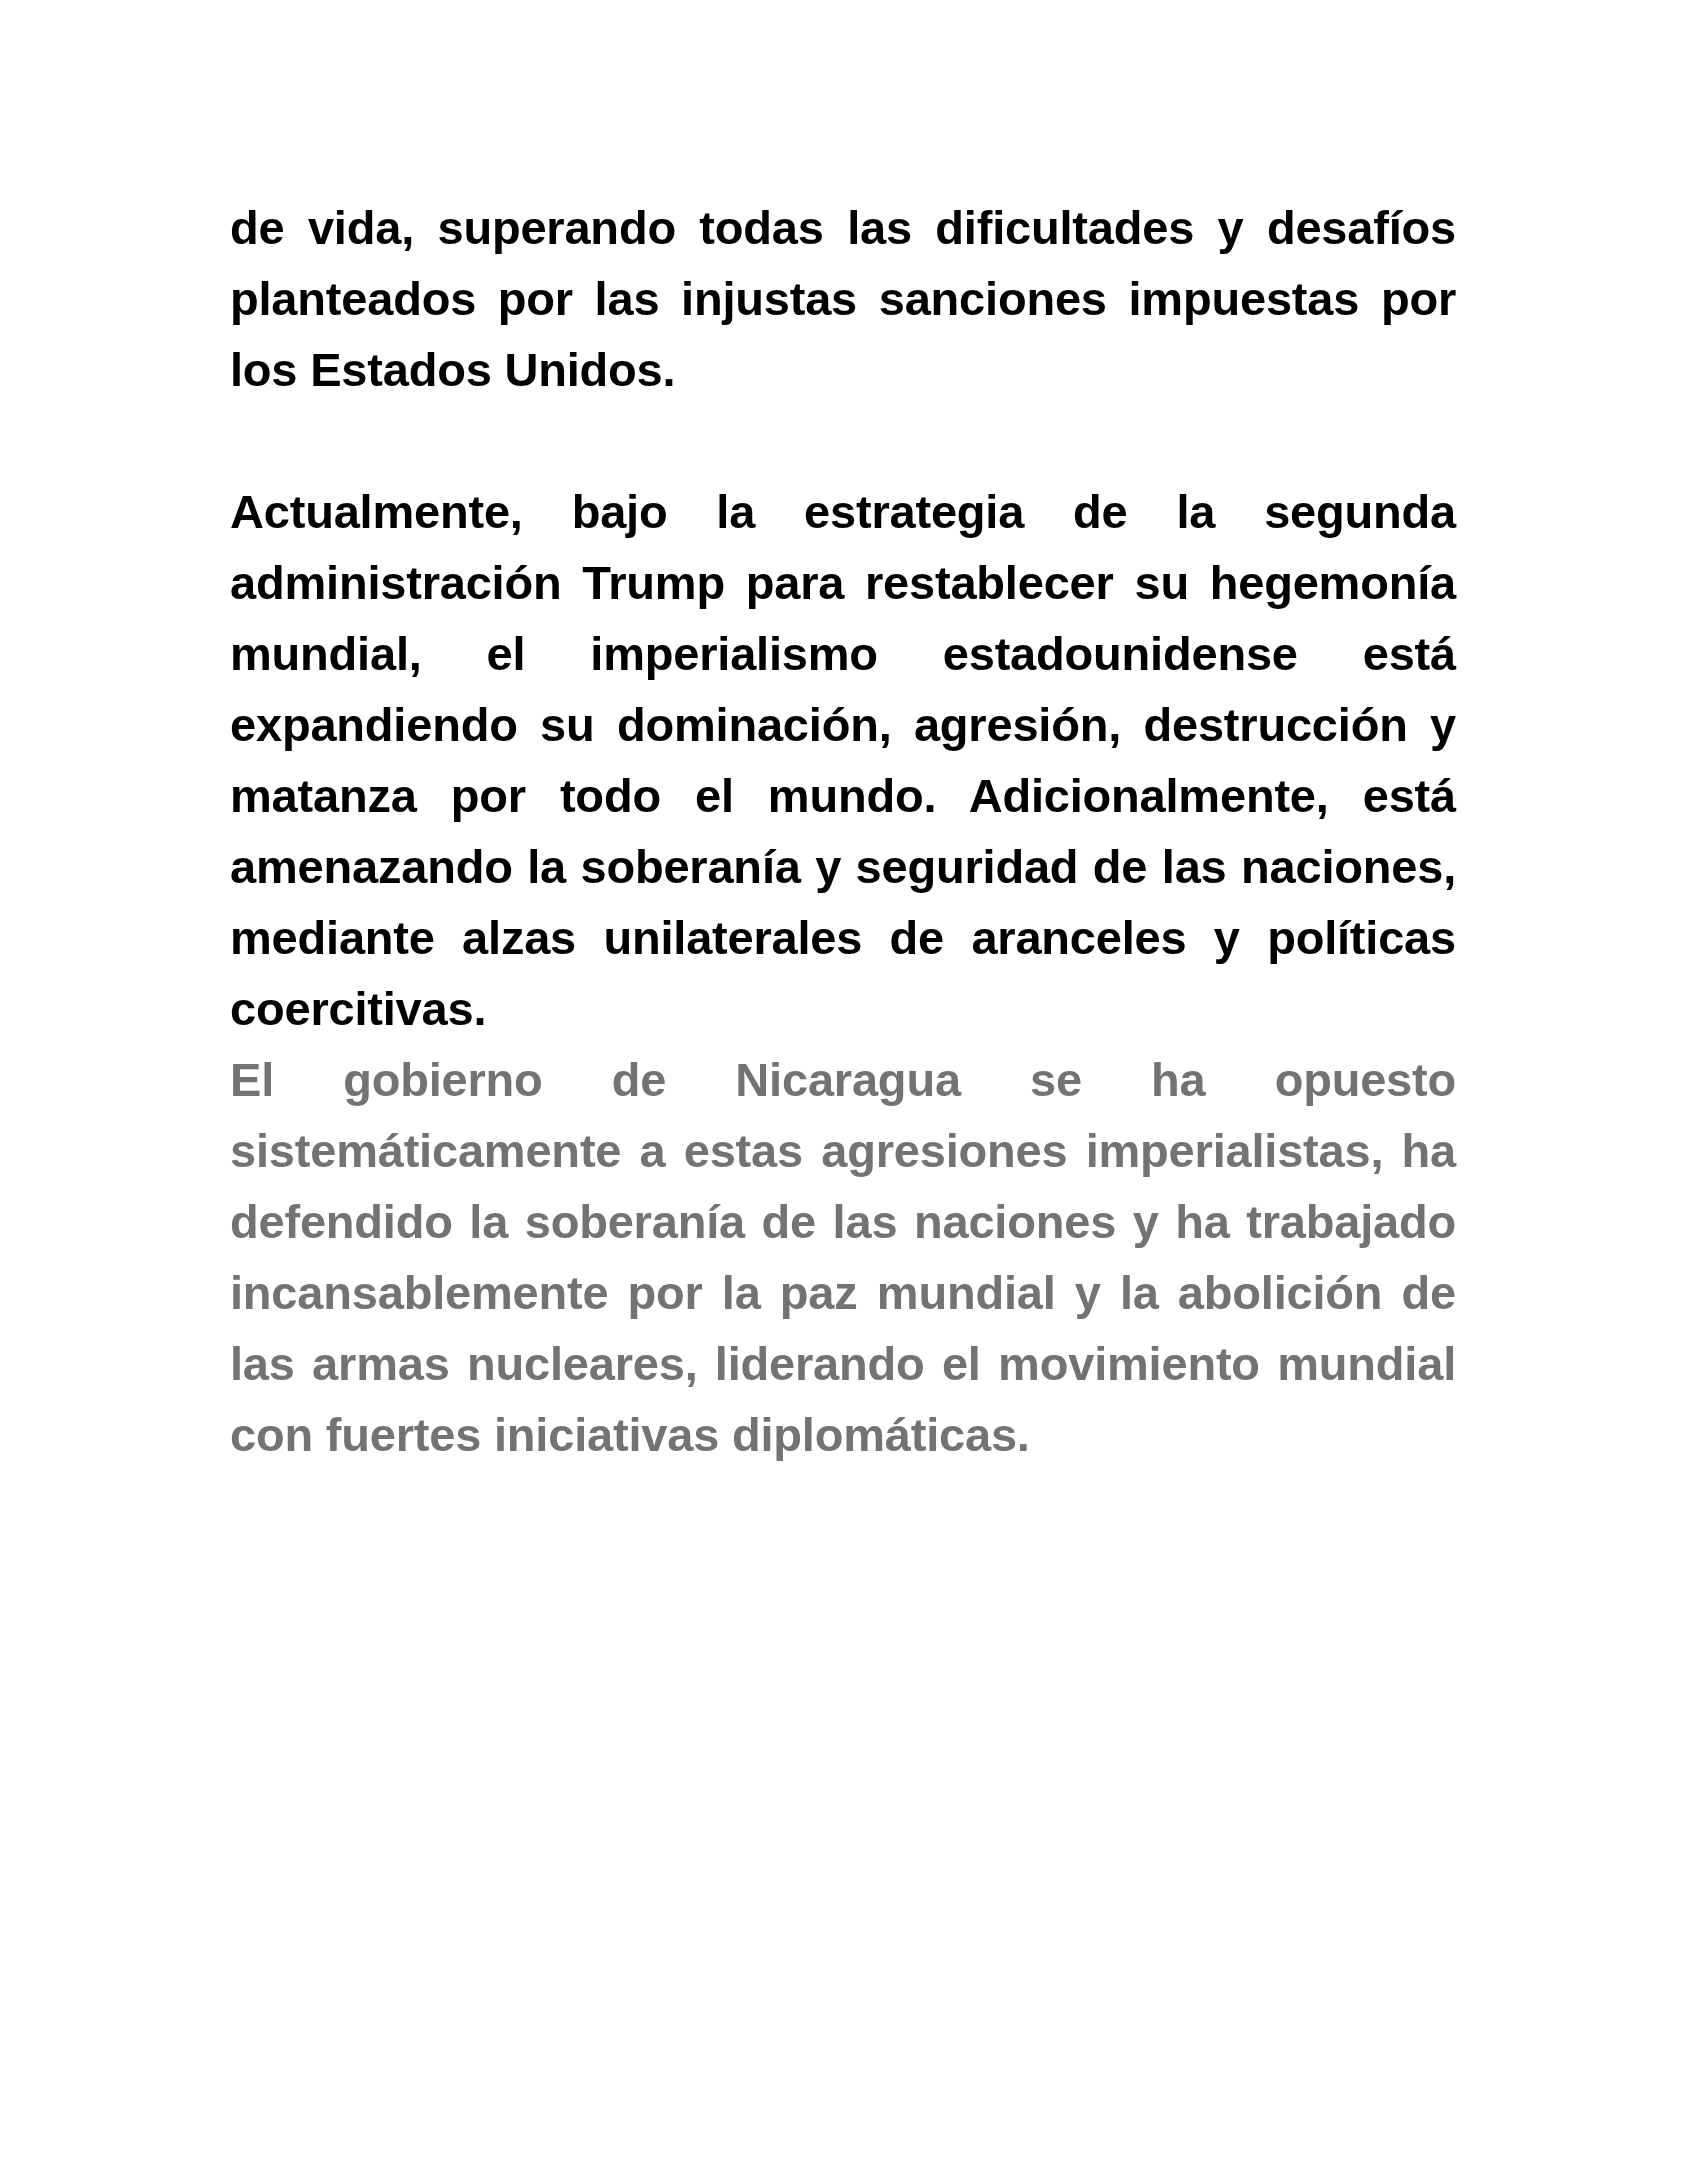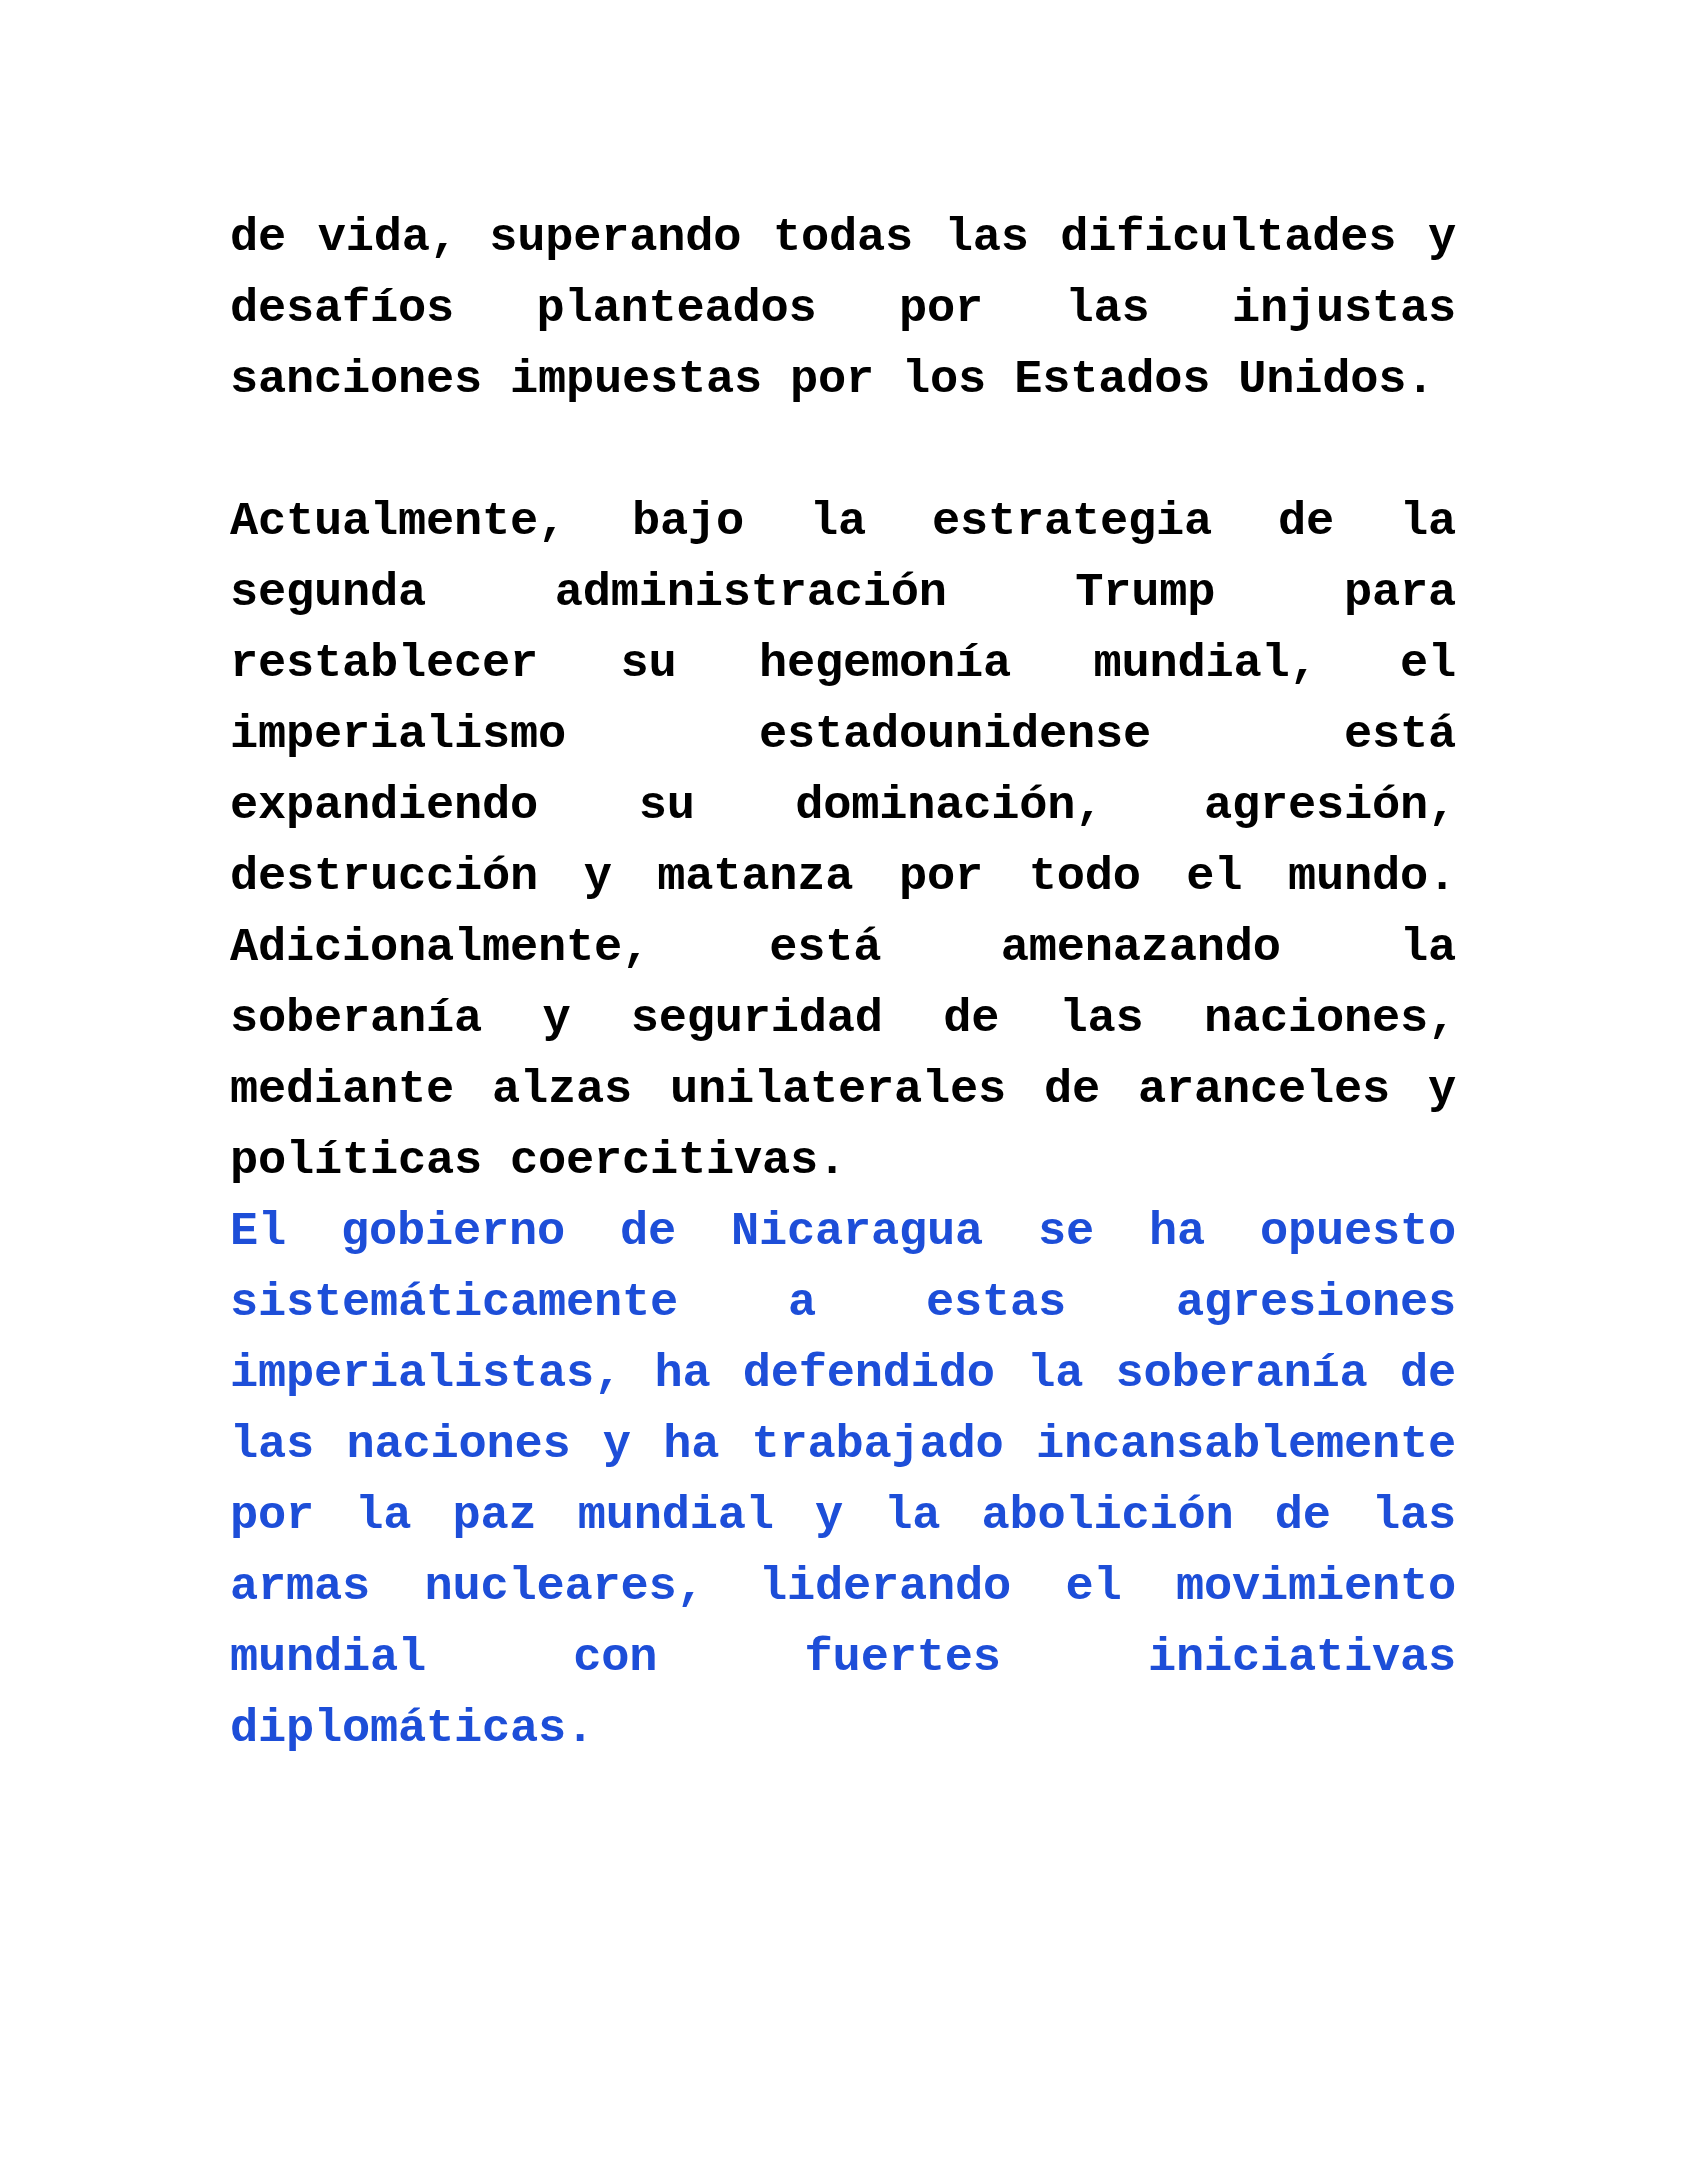--- a/index.html
+++ b/index.html
@@ -14,23 +14,22 @@
     position: relative;
     width: 1683px;
     height: 2178px;
     background: var(--page-bg, #ffffff);
     overflow: hidden;
     box-sizing: border-box;
   }
   .doc-body {
     position: absolute;
     left: 230px;
-    top: 202px;
+    top: 192px;
     width: 1226px;
-    font-family: Liberation Mono, monospace;
   }
   .para {
     margin: 0;
     font-size: 47px;
     line-height: 71px;
     font-weight: bold;
     color: #000000;
     text-align: justify;
     text-justify: inter-word;
     letter-spacing: -0.2px;
@@ -51,20 +50,20 @@
 
 <div class="page" style="background: rgb(255, 255, 255);">
   <div class="doc-body">
 
     <p class="para" style="color: rgb(0, 0, 0);">de vida, superando todas las dificultades y desafíos planteados por las injustas sanciones impuestas por los Estados Unidos.</p>
 
     <div class="spacer-line"></div>
 
     <p class="para continues-below" style="color: rgb(0, 0, 0);">Actualmente, bajo la estrategia de la segunda administración Trump para restablecer su hegemonía mundial, el imperialismo estadounidense está expandiendo su dominación, agresión, destrucción y matanza por todo el mundo. Adicionalmente, está amenazando la soberanía y seguridad de las naciones, mediante alzas unilaterales de aranceles y políticas coercitivas.</p>
 
-    <p class="para" style="color: #1d4ed8;">El gobierno de Nicaragua se ha opuesto sistemáticamente a estas agresiones imperialistas, ha defendido la soberanía de las naciones y ha trabajado incansablemente por la paz mundial y la abolición de las armas nucleares, liderando el movimiento mundial con fuertes iniciativas diplomáticas.</p>
+    <p class="para" style="color: #737373;">El gobierno de Nicaragua se ha opuesto sistemáticamente a estas agresiones imperialistas, ha defendido la soberanía de las naciones y ha trabajado incansablemente por la paz mundial y la abolición de las armas nucleares, liderando el movimiento mundial con fuertes iniciativas diplomáticas.</p>
 
     <div class="spacer-line"></div>
 
 
   </div>
 </div>
 
 
 </body></html>

